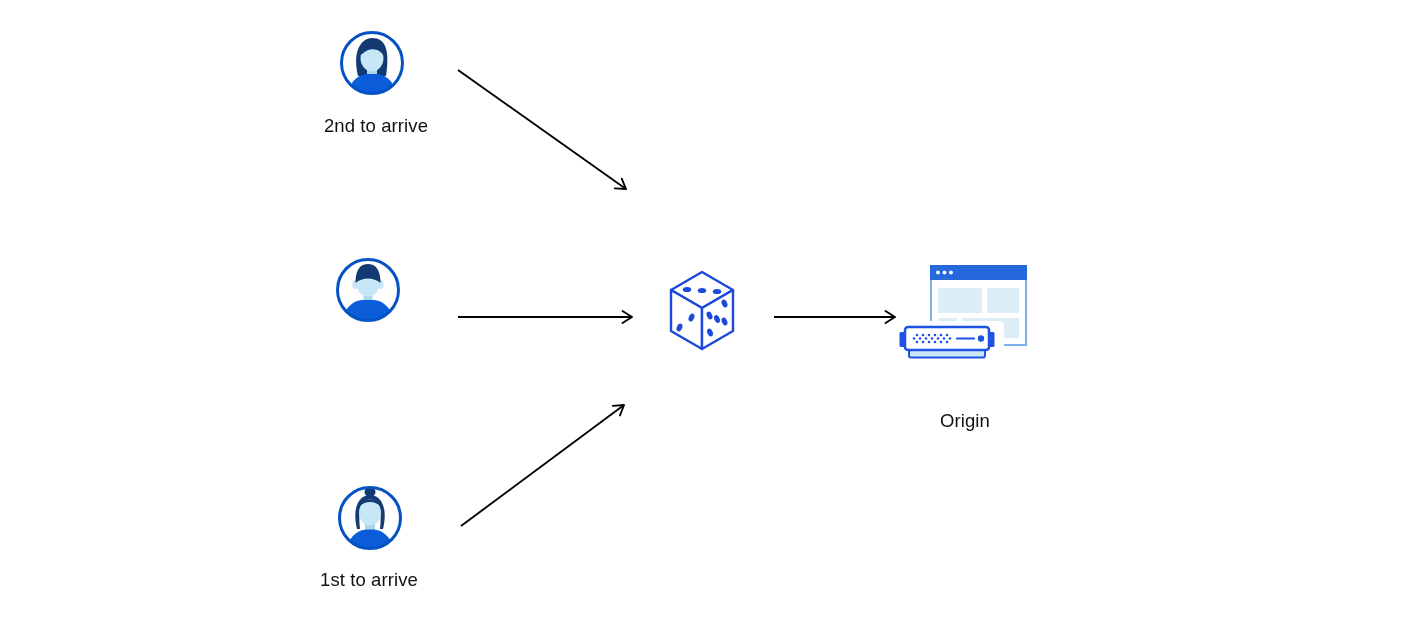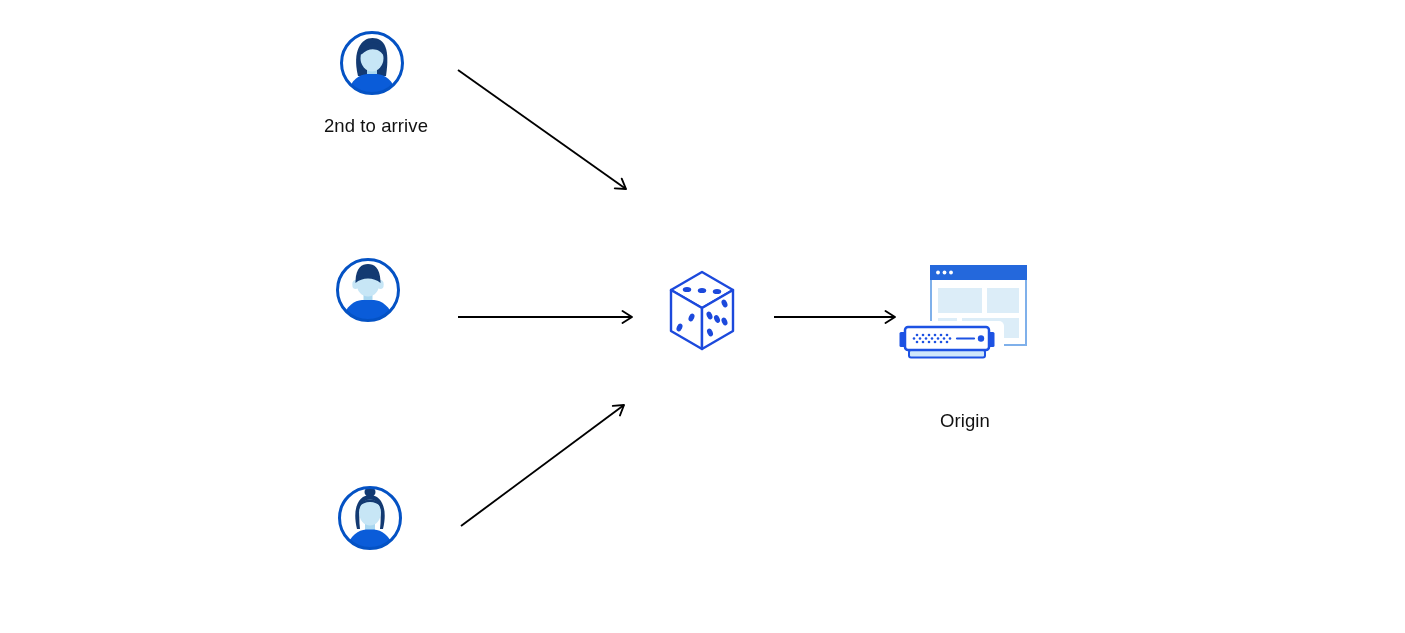--- a/index.html
+++ b/index.html
@@ -106,20 +106,21 @@
         <ellipse cx="34" cy="8" rx="5.5" ry="5" fill="#133A72"></ellipse>
         <path d="M21 45 C15.5 22 24 11 34 11 C44 11 52.5 22 47 45 L44 45 C45.5 32 44.5 23.5 40.5 19 C37 15.5 31 15.5 27.5 19 C23.5 23.5 22.5 32 24 45 Z" fill="#133A72"></path>
         <rect x="29" y="34" width="10" height="13" fill="#A9D7F0"></rect>
         <path d="M10 68 C12 52.5 22 46 30 45.5 L38 45.5 C46 46 56 52.5 58 68 Z" fill="#0A5CD9"></path>
         <ellipse cx="34" cy="28.5" rx="11" ry="13" fill="#C7E6F6"></ellipse>
         <path d="M23.5 22.5 C25.5 13 42.5 13 44.5 22.5 C40 16.5 28 16.5 23.5 22.5 Z" fill="#133A72"></path>
       </g>
       <circle cx="34" cy="34" r="30.5" fill="none" stroke="#0452C4" stroke-width="3"></circle>
     </svg>
   </div>
+  <div class="node-label" style="left:284px; top:569px;">1st to arrive</div>
 
   <div class="node" style="left:667px; top:269px;">
     <svg width="70" height="84" viewBox="0 0 70 84">
       <g stroke="#1C49DC" stroke-width="2.4" stroke-linejoin="round" fill="#ffffff">
         <polygon points="35,3 66,21 35,39 4,21"></polygon>
         <polygon points="4,21 35,39 35,80 4,62"></polygon>
         <polygon points="35,39 66,21 66,62 35,80"></polygon>
       </g>
       <g fill="#1C49DC">
 

